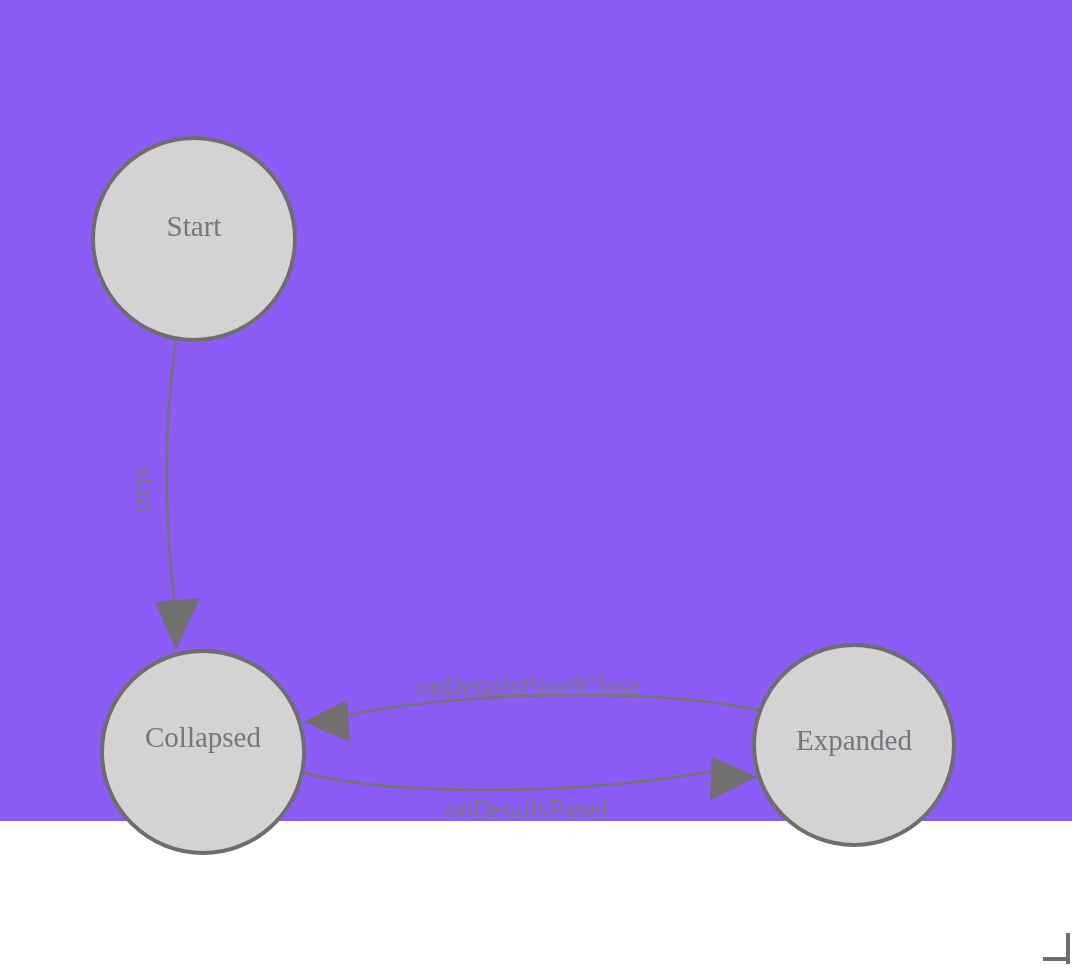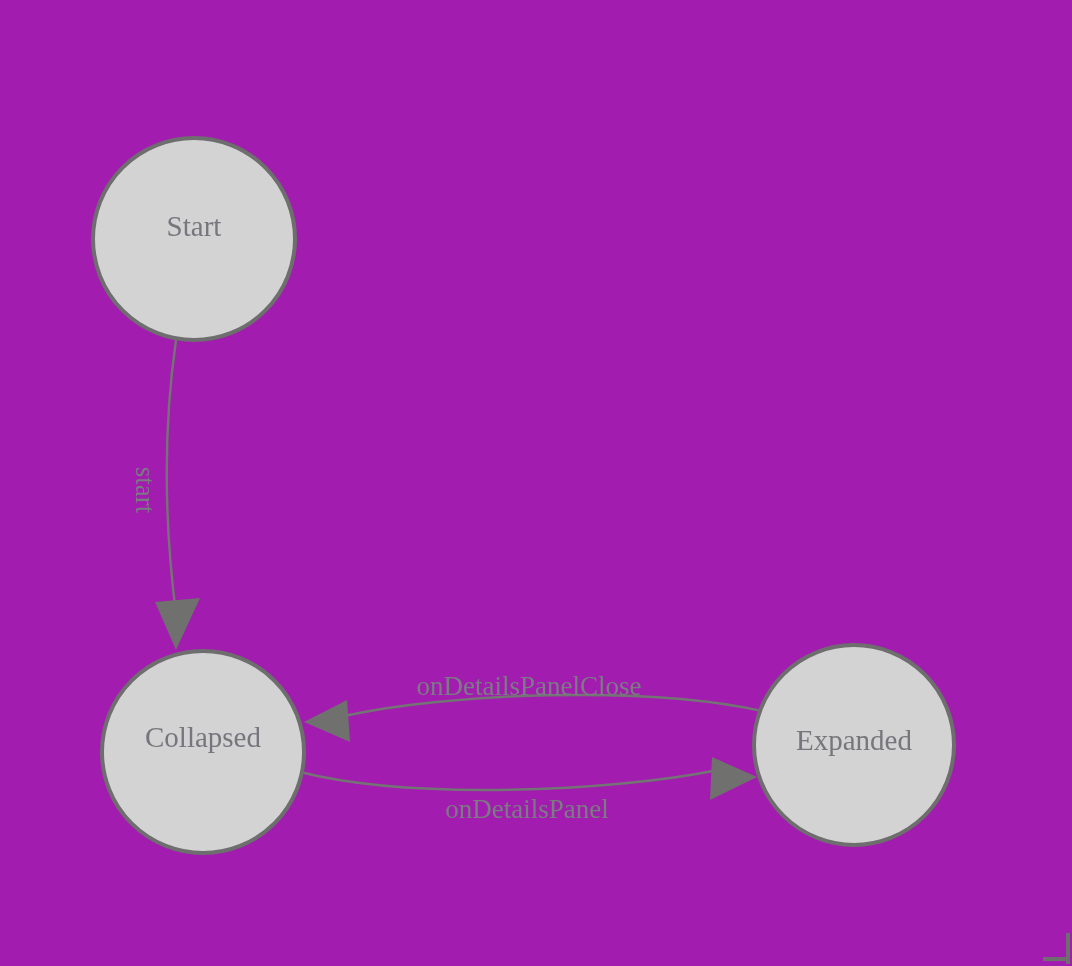--- a/index.html
+++ b/index.html
@@ -9,22 +9,22 @@
   }
   body {
     width: 1072px;
     height: 966px;
     font-family: "Liberation Serif", "DejaVu Serif", serif;
     overflow: hidden;
   }
   #canvas {
     position: relative;
     width: 1072px;
-    height: 966px;
-    background: #a21caf;
+    height: 821px;
+    background: #8b5cf6;
   }
   #diagram-svg {
     position: absolute;
     left: 0;
     top: 0;
     width: 1072px;
     height: 966px;
   }
   .node-label {
     font-family: "Liberation Serif", "DejaVu Serif", serif;

